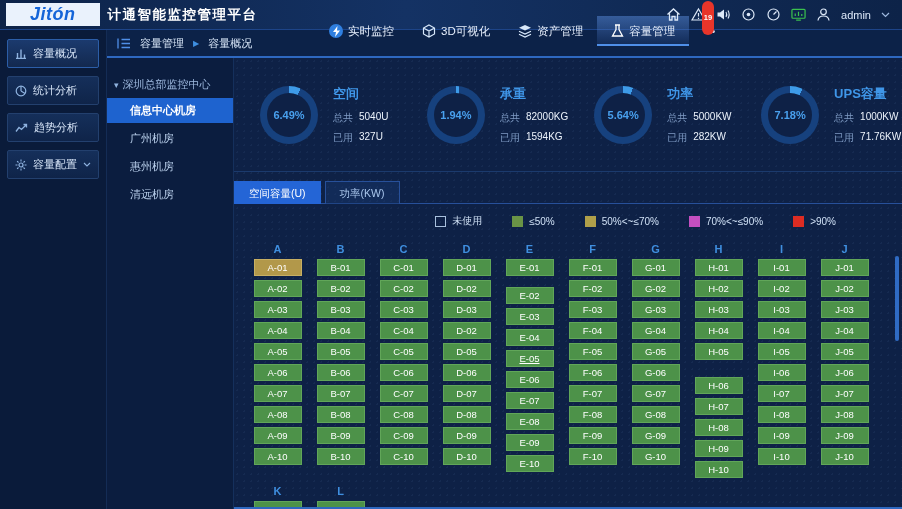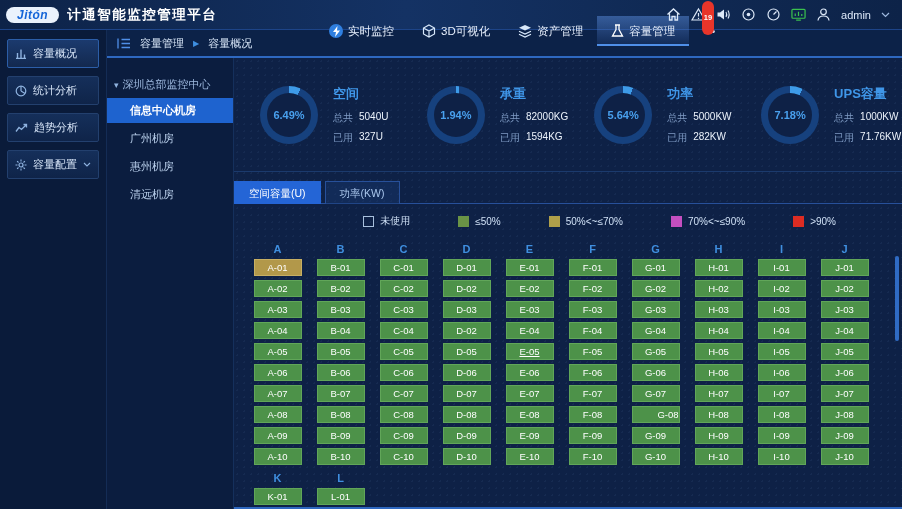--- a/index.html
+++ b/index.html
@@ -5,22 +5,22 @@
   *{box-sizing:border-box;margin:0;padding:0;}
   html,body{width:902px;height:509px;overflow:hidden;}
   body{background:#091731;font-family:"Liberation Sans","DejaVu Sans",sans-serif;}
   .app{width:902px;height:509px;display:flex;flex-direction:column;}
 
   
   header{height:30px;flex:0 0 30px;display:flex;align-items:center;
     background:linear-gradient(90deg,#0d2348 0%,#143264 45%,#102a55 72%,#0d2348 100%);
     border-bottom:1px solid #1d4488;position:relative;z-index:5;}
   .logo-area{display:flex;align-items:center;gap:8px;padding-left:6px;}
-  .logo{background:#eaf2fc;color:#1565d8;font-weight:bold;font-style:italic;font-size:12px;
-    padding:1px 11px;border-radius:8px;letter-spacing:.5px;}
+  .logo{background:#eaf2fc;color:#1565d8;font-weight:bold;font-style:italic;font-size:18px;
+    padding:1px 24px;border-radius:0;letter-spacing:.5px;}
   .app-title{color:#ffffff;font-size:13.5px;font-weight:bold;letter-spacing:1.5px;}
   .top-nav{display:flex;align-items:center;position:absolute;left:315px;top:16px;height:30px;}
   .nav-item{display:flex;align-items:center;gap:5px;color:#e6eefb;font-size:11.5px;
     padding:0 14px;height:30px;cursor:pointer;white-space:nowrap;}
   .nav-item.active{background:linear-gradient(180deg,rgba(90,140,220,.5),rgba(40,80,160,.15));
     box-shadow:inset 0 -2px 0 #4f8fe8;}
   .nav-badge-icon{width:14px;height:14px;border-radius:50%;background:#2f7fe0;
     display:inline-flex;align-items:center;justify-content:center;}
   .header-icons{margin-left:auto;display:flex;align-items:center;gap:10px;padding-right:12px;}
   .hicon{width:15px;height:15px;display:inline-flex;position:relative;cursor:pointer;}
@@ -63,21 +63,21 @@
   .g-title{color:#3f96e8;font-size:13px;font-weight:bold;margin-bottom:8px;}
   .g-row{display:flex;font-size:10px;margin-top:6px;}
   .g-label{color:#7f9bc4;width:26px;}
   .g-value{color:#ecf3fc;}
 
   .lower{flex:1;display:flex;flex-direction:column;padding-top:9px;min-height:0;}
   .tabs{display:flex;border-bottom:1px solid #27509a;height:23px;}
   .tab{height:23px;line-height:22px;padding:0 14px;font-size:10.5px;color:#a9c6ec;
     background:rgba(25,55,110,.45);border:1px solid #27509a;border-bottom:none;margin-right:4px;cursor:pointer;}
   .tab.active{background:#2465d6;color:#fff;border-color:#2465d6;}
-  .legend{display:flex;align-items:center;gap:48px;margin:10px 66px 6px auto;}
+  .legend{display:flex;align-items:center;gap:30px;margin:10px 66px 6px auto;}
   .legend-item{display:flex;align-items:center;gap:6px;font-size:10px;color:#cfe0f5;}
   .swatch{width:11px;height:11px;border:1px solid transparent;}
   .grid{flex:1;padding:6px 0 0 12px;overflow:hidden;}
   .grid-section{display:flex;}
   .grid-col{width:63px;display:flex;flex-direction:column;align-items:center;}
   .grid-col-header{color:#3f8fe0;font-size:11px;font-weight:bold;height:19px;line-height:19px;}
   .rack-cell{width:48px;height:17px;line-height:15px;text-align:center;color:#fff;font-size:9.5px;
     border:1px solid;margin-bottom:4px;cursor:pointer;}
   .scrollbar-thumb{position:absolute;right:3px;top:198px;width:4px;height:85px;background:#2f6bc4;border-radius:2px;}
   svg{display:block;}
@@ -399,21 +399,21 @@
                     <div class="rack-cell" style="background: rgb(77, 146, 73); border-color: rgb(97, 166, 89);">D-05</div>
                     <div class="rack-cell" style="background: rgb(77, 146, 73); border-color: rgb(97, 166, 89);">D-06</div>
                     <div class="rack-cell" style="background: rgb(77, 146, 73); border-color: rgb(97, 166, 89);">D-07</div>
                     <div class="rack-cell" style="background: rgb(77, 146, 73); border-color: rgb(97, 166, 89);">D-08</div>
                     <div class="rack-cell" style="background: rgb(77, 146, 73); border-color: rgb(97, 166, 89);">D-09</div>
                     <div class="rack-cell" style="background: rgb(77, 146, 73); border-color: rgb(97, 166, 89);">D-10</div>
                   </div>
                   <div class="grid-col">
                     <div class="grid-col-header">E</div>
                     <div class="rack-cell" style="background: rgb(77, 146, 73); border-color: rgb(97, 166, 89);">E-01</div>
-                    <div class="rack-cell" style="background: rgb(77, 146, 73); border-color: rgb(97, 166, 89);">E-02</div>
+                    <div class="rack-cell" style="background: rgb(77, 146, 73); border-color: rgb(97, 166, 89); margin-top: 7px;">E-02</div>
                     <div class="rack-cell" style="background: rgb(77, 146, 73); border-color: rgb(97, 166, 89);">E-03</div>
                     <div class="rack-cell" style="background: rgb(77, 146, 73); border-color: rgb(97, 166, 89);">E-04</div>
                     <div class="rack-cell" style="background: rgb(77, 146, 73); border-color: rgb(97, 166, 89); text-decoration: underline;">E-05</div>
                     <div class="rack-cell" style="background: rgb(77, 146, 73); border-color: rgb(97, 166, 89);">E-06</div>
                     <div class="rack-cell" style="background: rgb(77, 146, 73); border-color: rgb(97, 166, 89);">E-07</div>
                     <div class="rack-cell" style="background: rgb(77, 146, 73); border-color: rgb(97, 166, 89);">E-08</div>
                     <div class="rack-cell" style="background: rgb(77, 146, 73); border-color: rgb(97, 166, 89);">E-09</div>
                     <div class="rack-cell" style="background: rgb(77, 146, 73); border-color: rgb(97, 166, 89);">E-10</div>
                   </div>
                   <div class="grid-col">
@@ -431,32 +431,32 @@
                   </div>
                   <div class="grid-col">
                     <div class="grid-col-header">G</div>
                     <div class="rack-cell" style="background: rgb(77, 146, 73); border-color: rgb(97, 166, 89);">G-01</div>
                     <div class="rack-cell" style="background: rgb(77, 146, 73); border-color: rgb(97, 166, 89);">G-02</div>
                     <div class="rack-cell" style="background: rgb(77, 146, 73); border-color: rgb(97, 166, 89);">G-03</div>
                     <div class="rack-cell" style="background: rgb(77, 146, 73); border-color: rgb(97, 166, 89);">G-04</div>
                     <div class="rack-cell" style="background: rgb(77, 146, 73); border-color: rgb(97, 166, 89);">G-05</div>
                     <div class="rack-cell" style="background: rgb(77, 146, 73); border-color: rgb(97, 166, 89);">G-06</div>
                     <div class="rack-cell" style="background: rgb(77, 146, 73); border-color: rgb(97, 166, 89);">G-07</div>
-                    <div class="rack-cell" style="background: rgb(77, 146, 73); border-color: rgb(97, 166, 89); text-align: right;">G-08</div>
+                    <div class="rack-cell" style="background: rgb(77, 146, 73); border-color: rgb(97, 166, 89);">G-08</div>
                     <div class="rack-cell" style="background: rgb(77, 146, 73); border-color: rgb(97, 166, 89);">G-09</div>
                     <div class="rack-cell" style="background: rgb(77, 146, 73); border-color: rgb(97, 166, 89);">G-10</div>
                   </div>
                   <div class="grid-col">
                     <div class="grid-col-header">H</div>
                     <div class="rack-cell" style="background: rgb(77, 146, 73); border-color: rgb(97, 166, 89);">H-01</div>
                     <div class="rack-cell" style="background: rgb(77, 146, 73); border-color: rgb(97, 166, 89);">H-02</div>
                     <div class="rack-cell" style="background: rgb(77, 146, 73); border-color: rgb(97, 166, 89);">H-03</div>
                     <div class="rack-cell" style="background: rgb(77, 146, 73); border-color: rgb(97, 166, 89);">H-04</div>
                     <div class="rack-cell" style="background: rgb(77, 146, 73); border-color: rgb(97, 166, 89);">H-05</div>
-                    <div class="rack-cell" style="background: rgb(77, 146, 73); border-color: rgb(97, 166, 89);">H-06</div>
+                    <div class="rack-cell" style="background: rgb(77, 146, 73); border-color: rgb(97, 166, 89); margin-top: 13px;">H-06</div>
                     <div class="rack-cell" style="background: rgb(77, 146, 73); border-color: rgb(97, 166, 89);">H-07</div>
                     <div class="rack-cell" style="background: rgb(77, 146, 73); border-color: rgb(97, 166, 89);">H-08</div>
                     <div class="rack-cell" style="background: rgb(77, 146, 73); border-color: rgb(97, 166, 89);">H-09</div>
                     <div class="rack-cell" style="background: rgb(77, 146, 73); border-color: rgb(97, 166, 89);">H-10</div>
                   </div>
                   <div class="grid-col">
                     <div class="grid-col-header">I</div>
                     <div class="rack-cell" style="background: rgb(77, 146, 73); border-color: rgb(97, 166, 89);">I-01</div>
                     <div class="rack-cell" style="background: rgb(77, 146, 73); border-color: rgb(97, 166, 89);">I-02</div>
                     <div class="rack-cell" style="background: rgb(77, 146, 73); border-color: rgb(97, 166, 89);">I-03</div>

